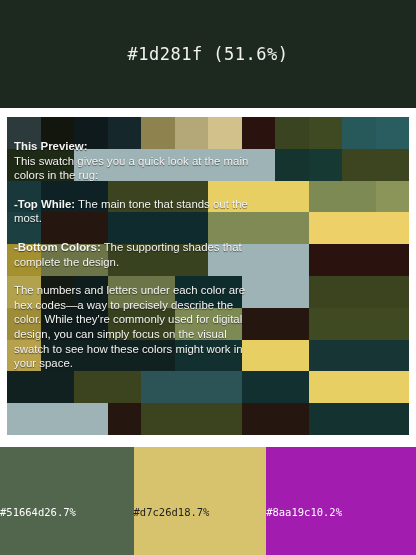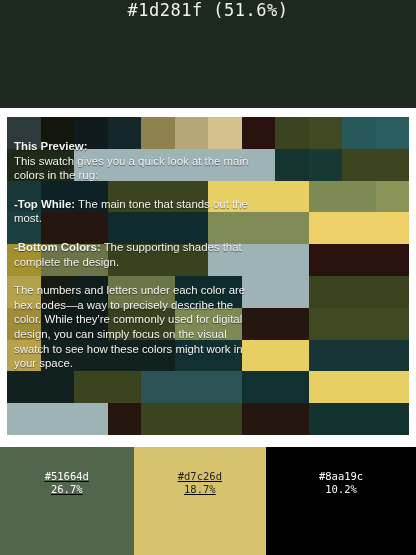--- a/index.html
+++ b/index.html
@@ -23,20 +23,21 @@
 
   
   .header {
     position: absolute;
     left: 0;
     top: 0;
     width: 416px;
     height: 108px;
     background: #1d281f;
     display: flex;
+    align-items: center;
     justify-content: center;
   }
   .header-title {
     font-family: "DejaVu Sans Mono", "Liberation Mono", monospace;
     font-size: 17px;
     letter-spacing: 0.5px;
     color: #f2f2ef;
     white-space: nowrap;
   }
 
@@ -97,25 +98,24 @@
     left: 0;
     top: 447px;
     width: 416px;
     height: 108px;
     display: flex;
   }
   .swatch {
     position: relative;
     height: 100%;
     display: flex;
-    flex-direction: column;
+    flex-direction: row;
     align-items: center;
     padding-top: 23px;
     box-sizing: border-box;
-    text-decoration: underline;
   }
   .swatch-hex,
   .swatch-pct {
     font-family: "DejaVu Sans Mono", "Liberation Mono", monospace;
     font-size: 10.5px;
     line-height: 13px;
     white-space: nowrap;
   }
   .swatch.light-text .swatch-hex,
   .swatch.light-text .swatch-pct { color: #ffffff; }
@@ -276,19 +276,19 @@
 
   <div class="swatch-row" id="swatch-row">
       <div class="swatch light-text" style="background: rgb(81, 102, 77); width: 139px;">
         <div class="swatch-hex">#51664d</div>
         <div class="swatch-pct">26.7%</div>
       </div>
       <div class="swatch dark-text" style="background: rgb(215, 194, 109); width: 138px;">
         <div class="swatch-hex">#d7c26d</div>
         <div class="swatch-pct">18.7%</div>
       </div>
-      <div class="swatch light-text" style="background: #000000; width: 156px;">
+      <div class="swatch light-text" style="background: #a21caf; width: 156px;">
         <div class="swatch-hex">#8aa19c</div>
         <div class="swatch-pct">10.2%</div>
       </div>
     </div>
 
 </div>
 
 </body></html>

